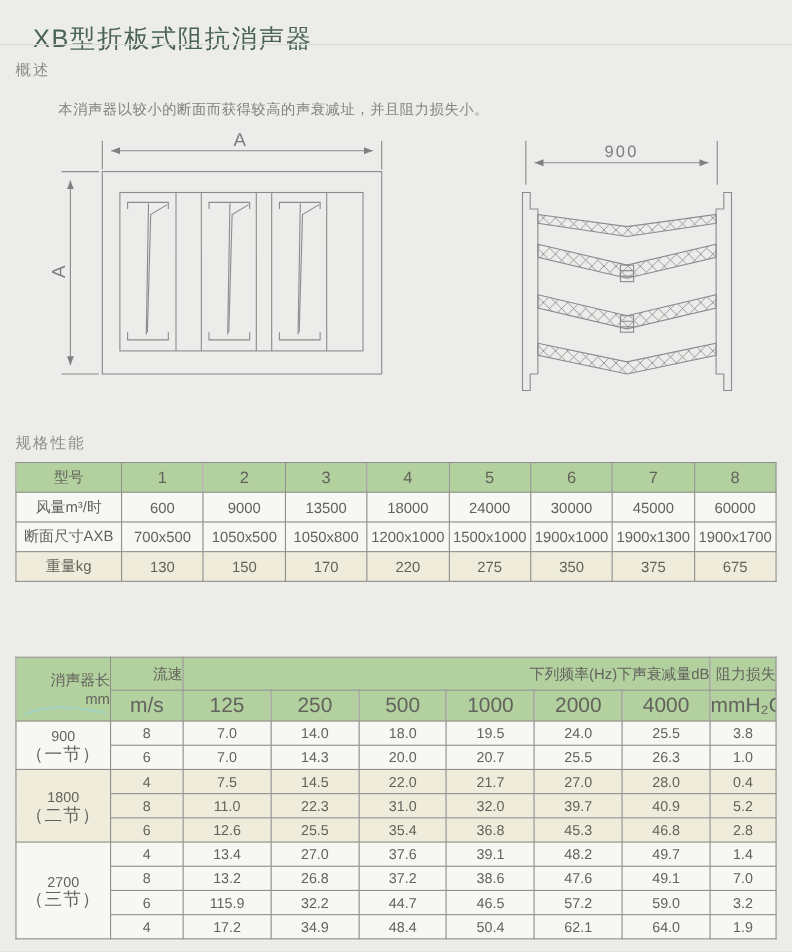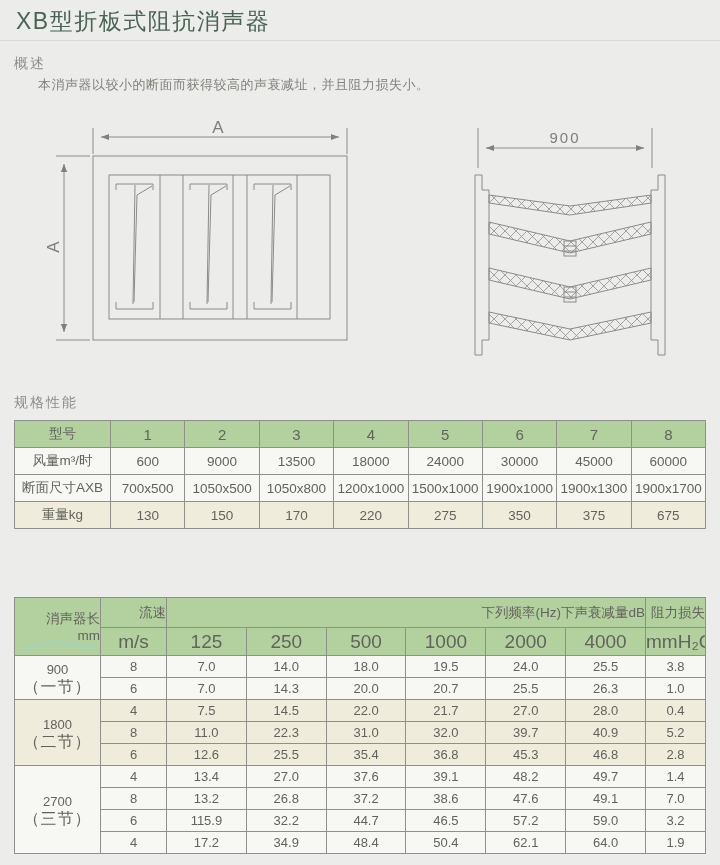--- a/index.html
+++ b/index.html
@@ -1,24 +1,24 @@
 <!DOCTYPE html>
 <html><head>
 <meta charset="utf-8">
 <style>
   html,body{margin:0;padding:0;background:#dcdcda;}
   .page{position:relative;width:720px;height:865px;background:#ecedeb;overflow:hidden;
         font-family:"Liberation Sans","DejaVu Sans",sans-serif;}
-  .title{position:absolute;left:16px;top:6px;margin:0;font-size:23px;font-weight:500;
+  .title{position:absolute;left:16px;top:6px;margin:14px;font-size:23px;font-weight:500;
          color:#4a6354;letter-spacing:1.5px;}
   .rule{position:absolute;left:0;top:40px;width:720px;height:1px;background:#d9d9d6;}
   .sec{position:absolute;font-size:14px;color:#8e8e87;letter-spacing:2px;}
   .overview-h{left:14px;top:55px;text-align:right;}
   .specs-h{left:14px;top:394px;}
-  .body-text{position:absolute;left:38px;top:76px;margin:0;font-size:13px;color:#82827b;letter-spacing:0.5px;}
+  .body-text{position:absolute;left:38px;top:76px;margin:15px;font-size:13px;color:#82827b;letter-spacing:0.5px;}
   svg.front{position:absolute;left:40px;top:106px;}
   svg.side{position:absolute;left:450px;top:110px;}
   svg.pen{position:absolute;left:20px;top:636px;}
   table.t{position:absolute;left:14px;border-collapse:collapse;table-layout:fixed;
           text-align:center;color:#63635d;}
   .t td{border:1px solid #8f908a;padding:0;overflow:hidden;}
   .t1{top:420px;width:692px;font-size:13.5px;}
   .t1 td{height:26px;}
   .t1 tr.g td{font-size:15px;}
   .t1 td.lbl, .t1 tr.g td.lbl{font-size:13.5px;}

